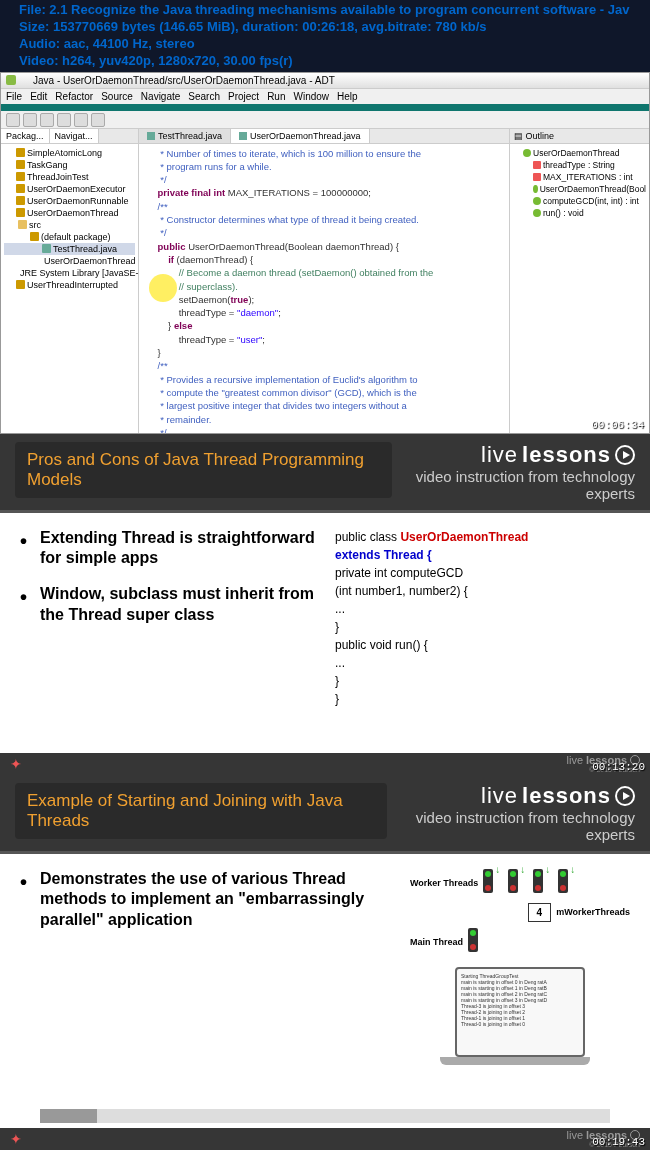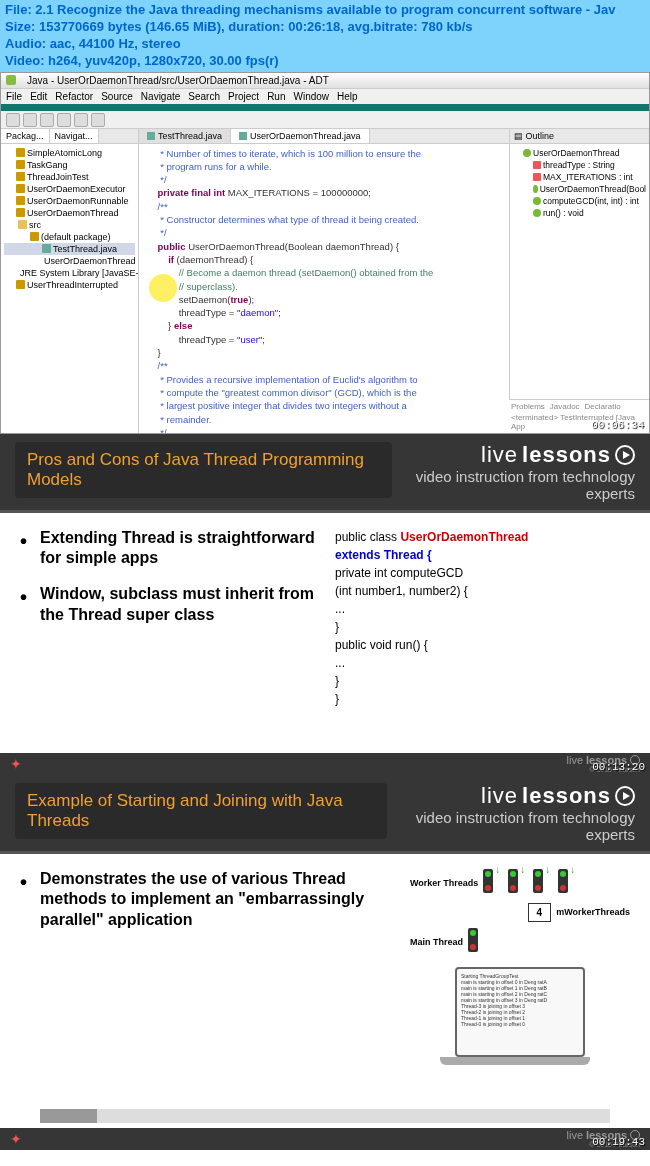--- a/index.html
+++ b/index.html
@@ -1,19 +1,19 @@
 <!DOCTYPE html>
 <html><head>
 <meta charset="utf-8">
 <style>
 *{margin:0;padding:0;box-sizing:border-box;font-family:Arial,sans-serif}
 body{width:650px;background:#fff}
-.meta-info{background:#7dd3fc;padding:2px 5px;font-size:13px;color:#0066cc;font-weight:bold;line-height:1.3}
+.meta-info{background:#0f172a;padding:2px 19px;font-size:13px;color:#0066cc;font-weight:bold;line-height:1.3}
 .ide-container{background:#e8e8e8;border:1px solid #999;height:362px;position:relative;overflow:hidden}
-.ide-title{background:linear-gradient(#fff,#e0e0e0);font-size:10px;padding:2px 5px;border-bottom:1px solid #ccc;display:flex;align-items:center;gap:11px}
+.ide-title{background:linear-gradient(#fff,#e0e0e0);font-size:10px;padding:2px 5px;border-bottom:1px solid #ccc;display:flex;align-items:center;gap:17px}
 .ide-title-icon{width:10px;height:10px;background:#8b4;border-radius:2px}
 .ide-menu{background:#f0f0f0;font-size:10px;padding:2px 5px;border-bottom:7px solid #0f766e}
 .ide-menu span{margin-right:8px}
 .ide-toolbar{background:#f0f0f0;height:18px;border-bottom:1px solid #ccc;display:flex;padding:2px 5px;gap:3px}
 .tb-icon{width:14px;height:14px;background:#ddd;border:1px solid #aaa;border-radius:2px}
 .ide-body{display:flex;height:320px}
 .ide-left{width:138px;background:#fff;border-right:1px solid #ccc;font-size:10px;overflow:hidden}
 .ide-left-tabs{display:flex;background:#e8e8e8;border-bottom:1px solid #ccc}
 .ide-left-tab{padding:2px 5px;font-size:9px;background:#fff;border-right:1px solid #ccc}
 .ide-tree{padding:3px}
@@ -173,28 +173,20 @@
         <span>Outline</span>
       </div>
       <div class="outline-body" id="outline">
           <div class="outline-item l0"><span class="oi cls"></span>UserOrDaemonThread</div>
           <div class="outline-item l1"><span class="oi fld"></span>threadType : String</div>
           <div class="outline-item l1"><span class="oi fld"></span>MAX_ITERATIONS : int</div>
           <div class="outline-item l1"><span class="oi mth"></span>UserOrDaemonThread(Bool</div>
           <div class="outline-item l1"><span class="oi mth"></span>computeGCD(int, int) : int</div>
           <div class="outline-item l1"><span class="oi mth"></span>run() : void</div>
         </div>
-      <div class="problems-panel">
-        <div class="problems-tabs" id="prob-tabs">
-            <span>Problems</span> 
-            <span>Javadoc</span> 
-            <span>Declaratio</span>
-          </div>
-        <div style="color:#888;font-size:8px;margin-top:2px">&lt;terminated&gt; TestInterrupted [Java App</div>
-      </div>
     </div>
   </div>
   <div class="timestamp">00:06:34</div>
 </div>
 
 <div class="slide">
   <div class="slide-hdr">
     <div class="slide-hdr-left">
       <div class="slide-title">Pros and Cons of Java Thread Programming Models</div>
     </div>

